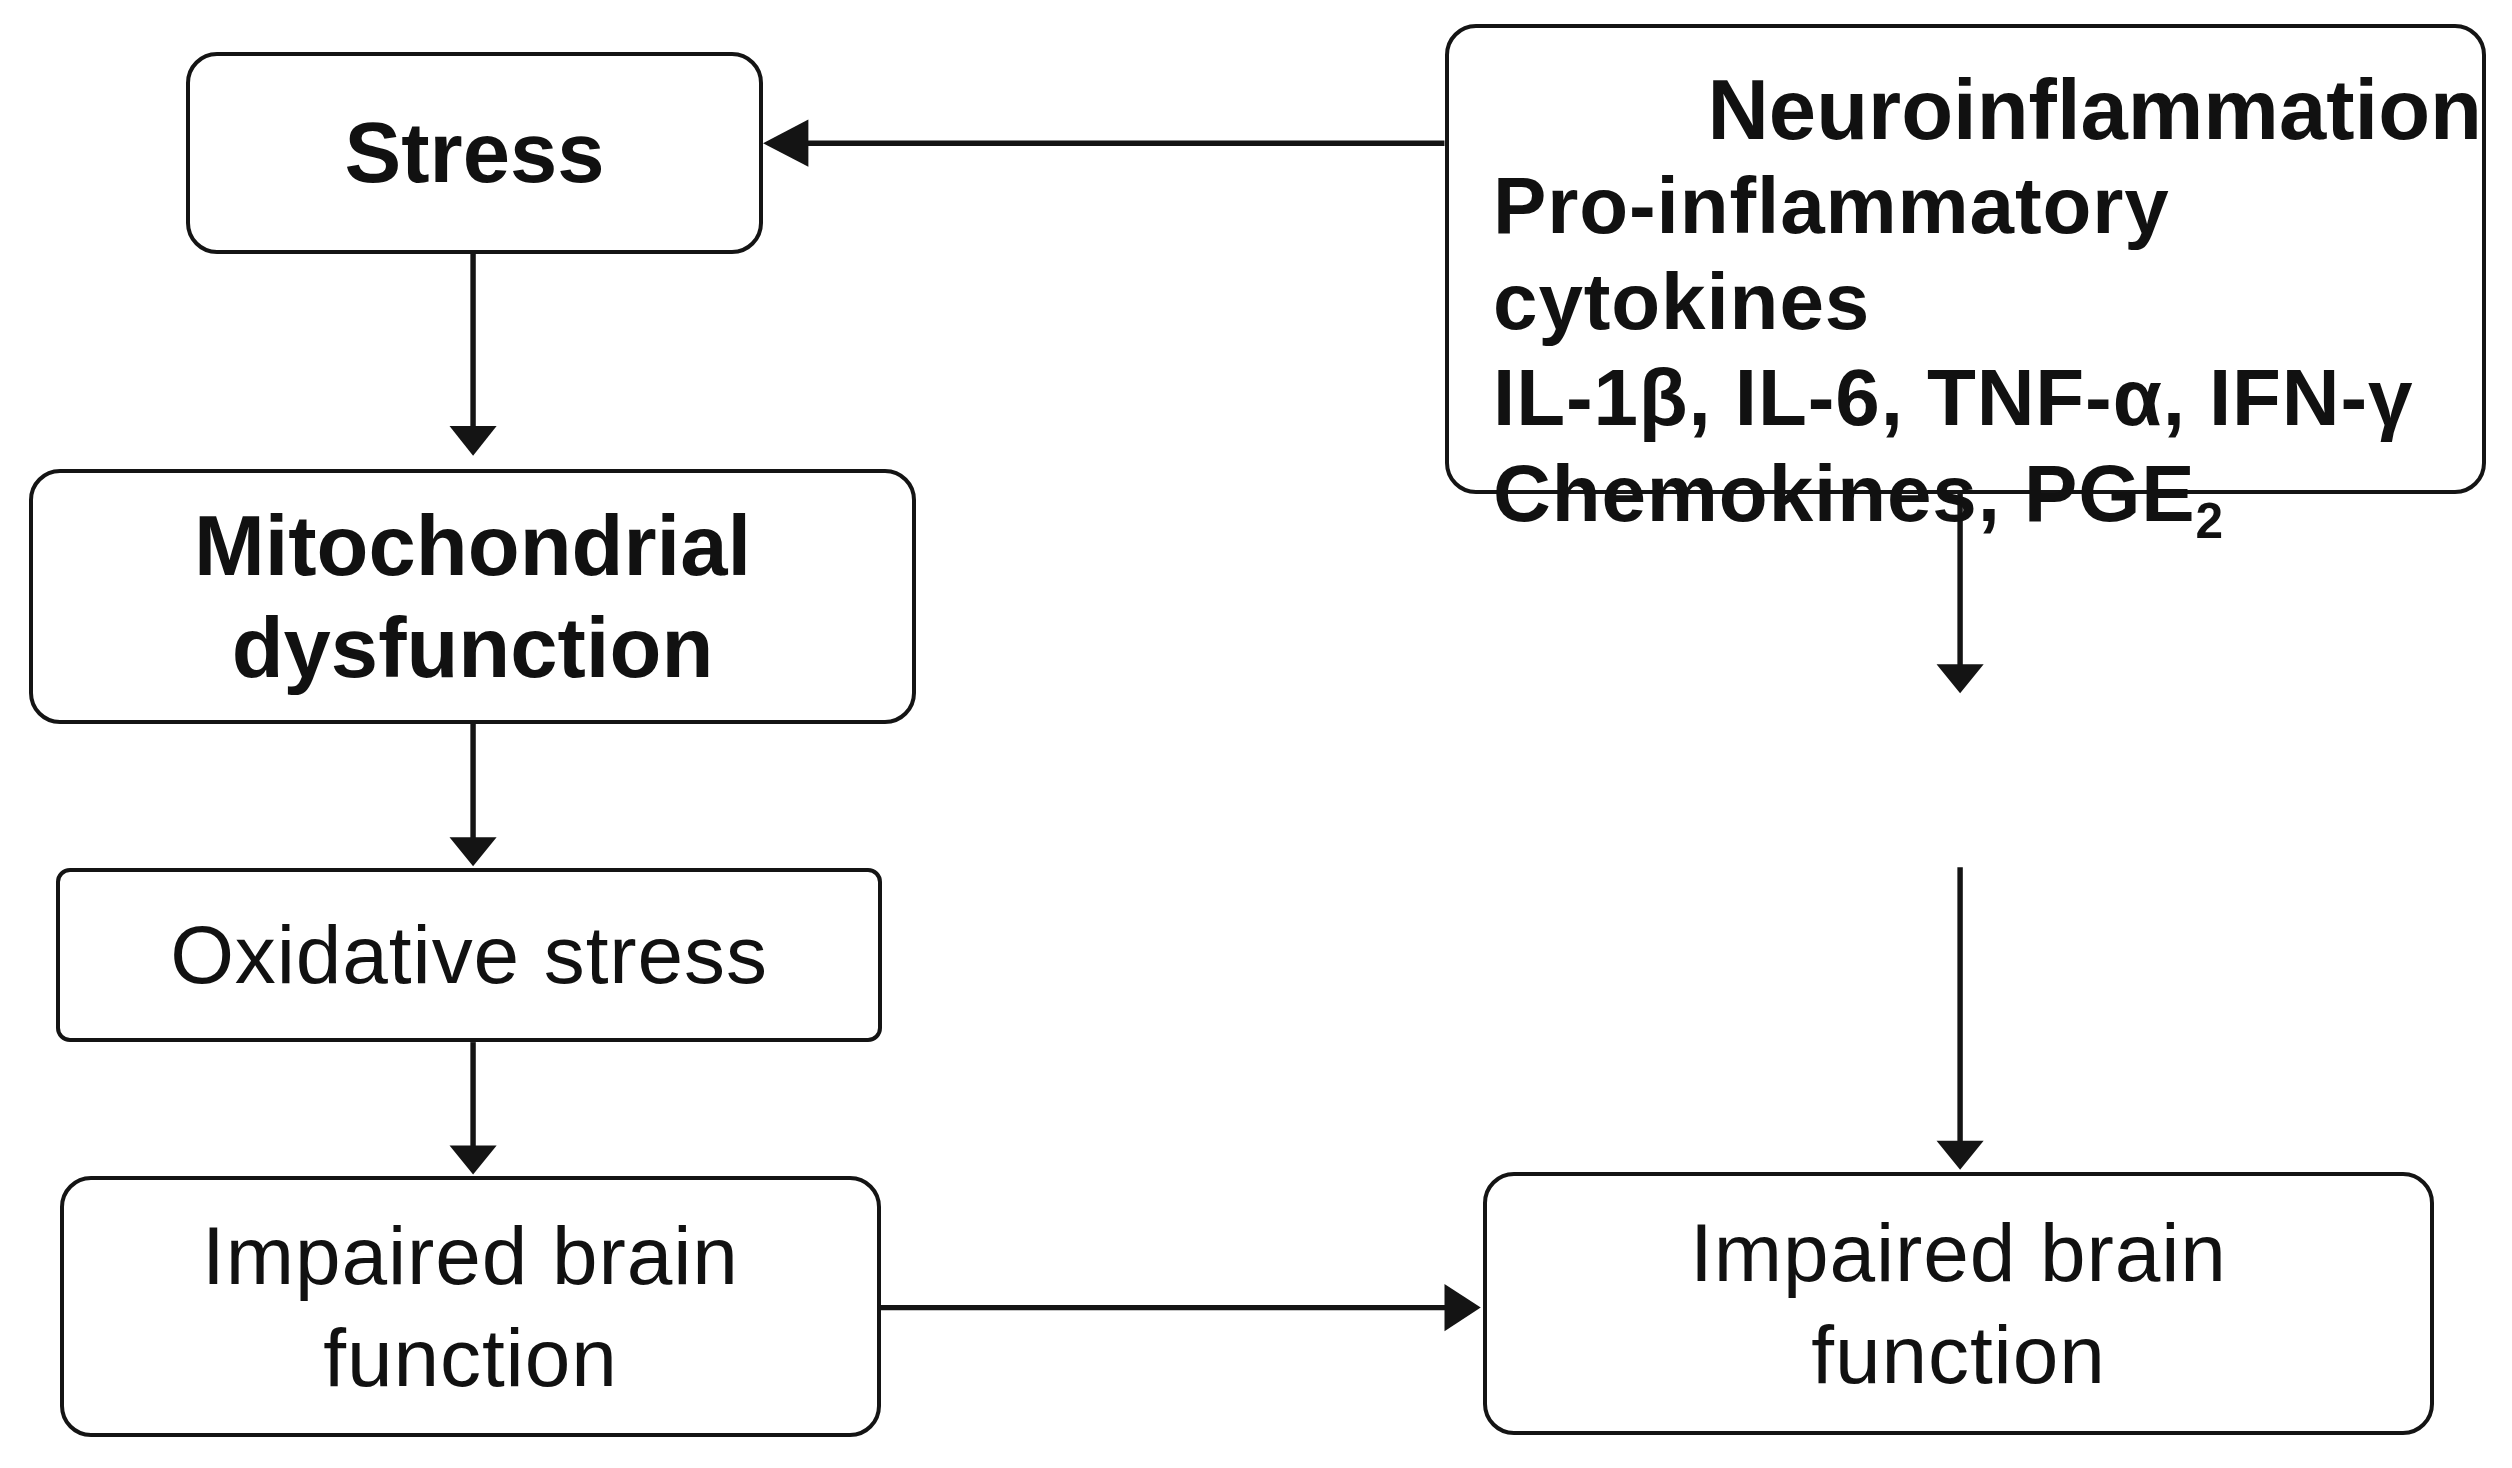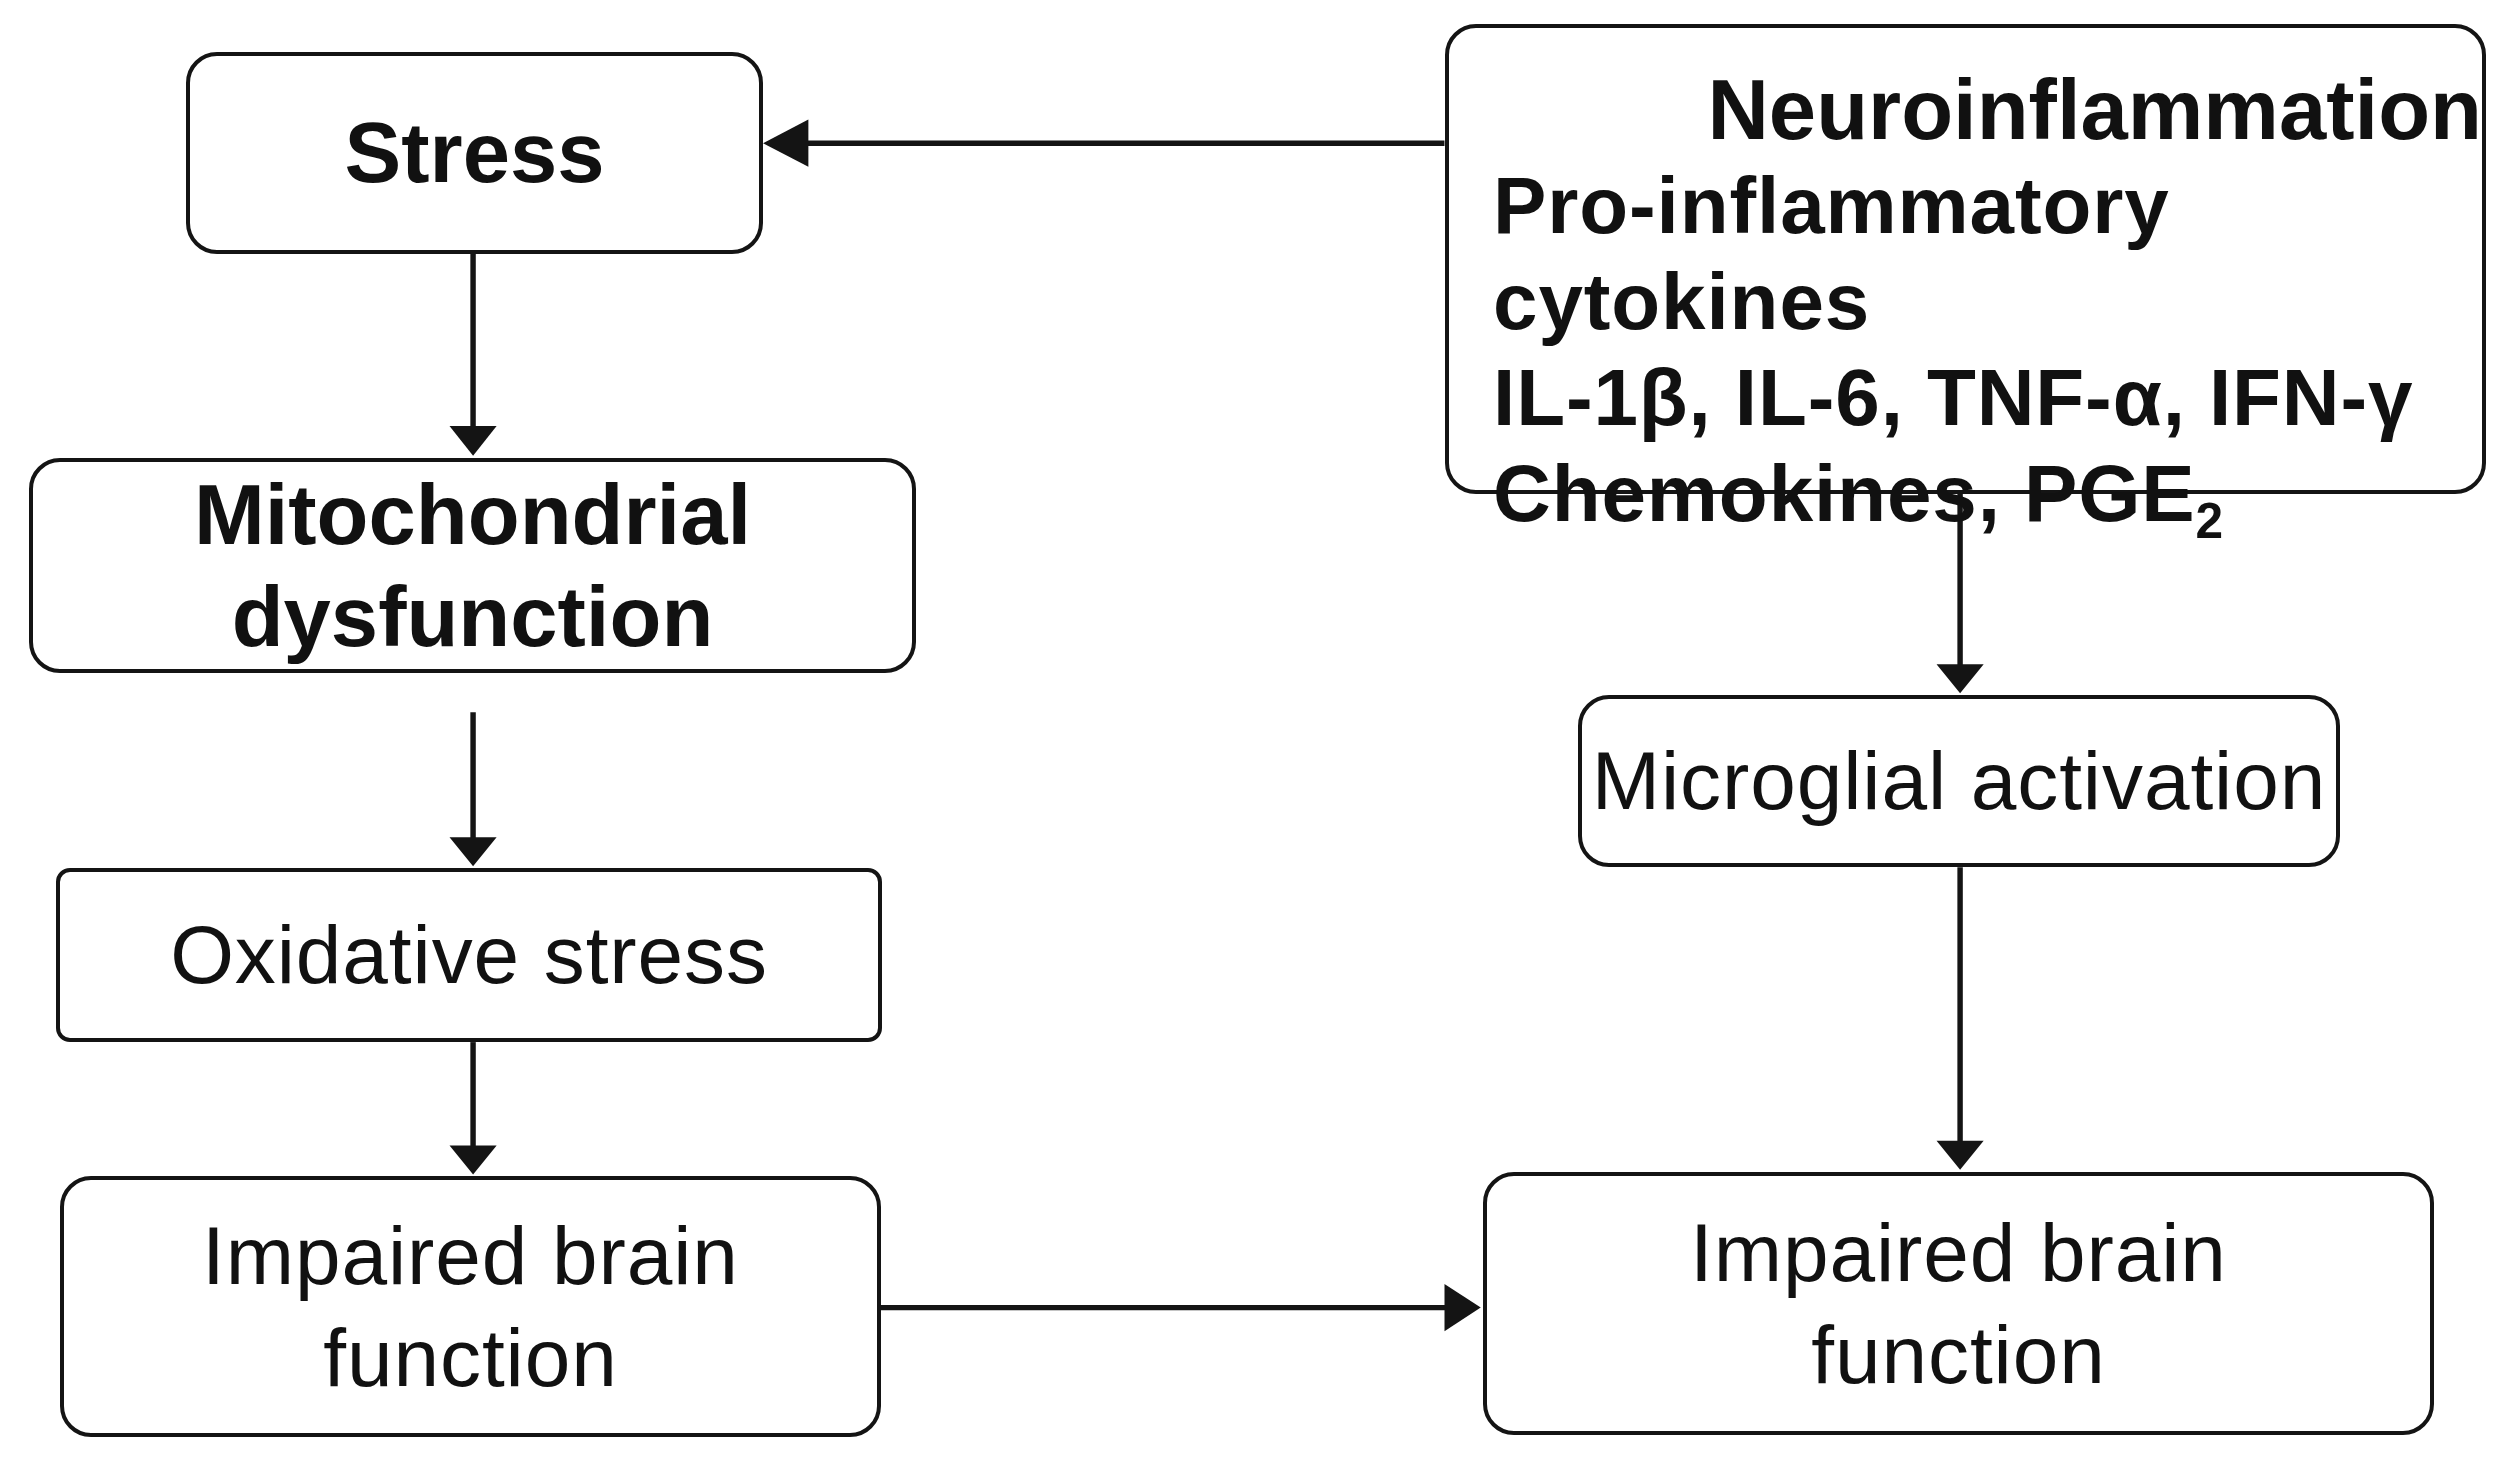--- a/index.html
+++ b/index.html
@@ -39,21 +39,21 @@
   }
   .reg-label {
     font-weight: normal;
     font-size: 82px;
     line-height: 102px;
     letter-spacing: 0.9px;
     color: #111111;
   }
   
   #node-stress          { left: 186px;  top: 52px;   width: 577px;  height: 202px; }
-  #node-mito            { left: 29px;   top: 458px;  width: 887px;  height: 215px; }
+  #node-mito            { left: 29px;   top: 469px;  width: 887px;  height: 255px; }
   #node-oxidative       { left: 56px;   top: 868px;  width: 826px;  height: 174px; border-radius: 14px; }
   #node-impaired-left   { left: 60px;   top: 1176px; width: 821px;  height: 261px; }
   #node-neuro           { left: 1445px; top: 23.6px;   width: 1041px; height: 470px;
                           justify-content: flex-start; align-items: stretch; text-align: left; }
   #node-microglial      { left: 1578px; top: 695px;  width: 762px;  height: 172px; }
   #node-impaired-right  { left: 1483px; top: 1172px; width: 951px; height: 263px; }
 
   .neuro-title {
     display: block;
     width: 100%;
@@ -141,23 +141,20 @@
     <span class="reg-label">function</span>
   </div>
 
   <div class="node" id="node-neuro">
     <span class="neuro-title">Neuroinflammation</span>
     <span class="neuro-line">Pro-inflammatory cytokines</span>
     <span class="neuro-line">IL-1β, IL-6, TNF-α, IFN-γ</span>
     <span class="neuro-line"><span>Chemokines, PGE</span><sub>2</sub></span>
   </div>
 
-  <div class="node" id="node-microglial">
-    <span class="reg-label">Microglial activation</span>
-  </div>
 
   <div class="node" id="node-impaired-right">
     <span class="reg-label">Impaired brain</span>
     <span class="reg-label">function</span>
   </div>
 
 </div>
 
 
 </body></html>

